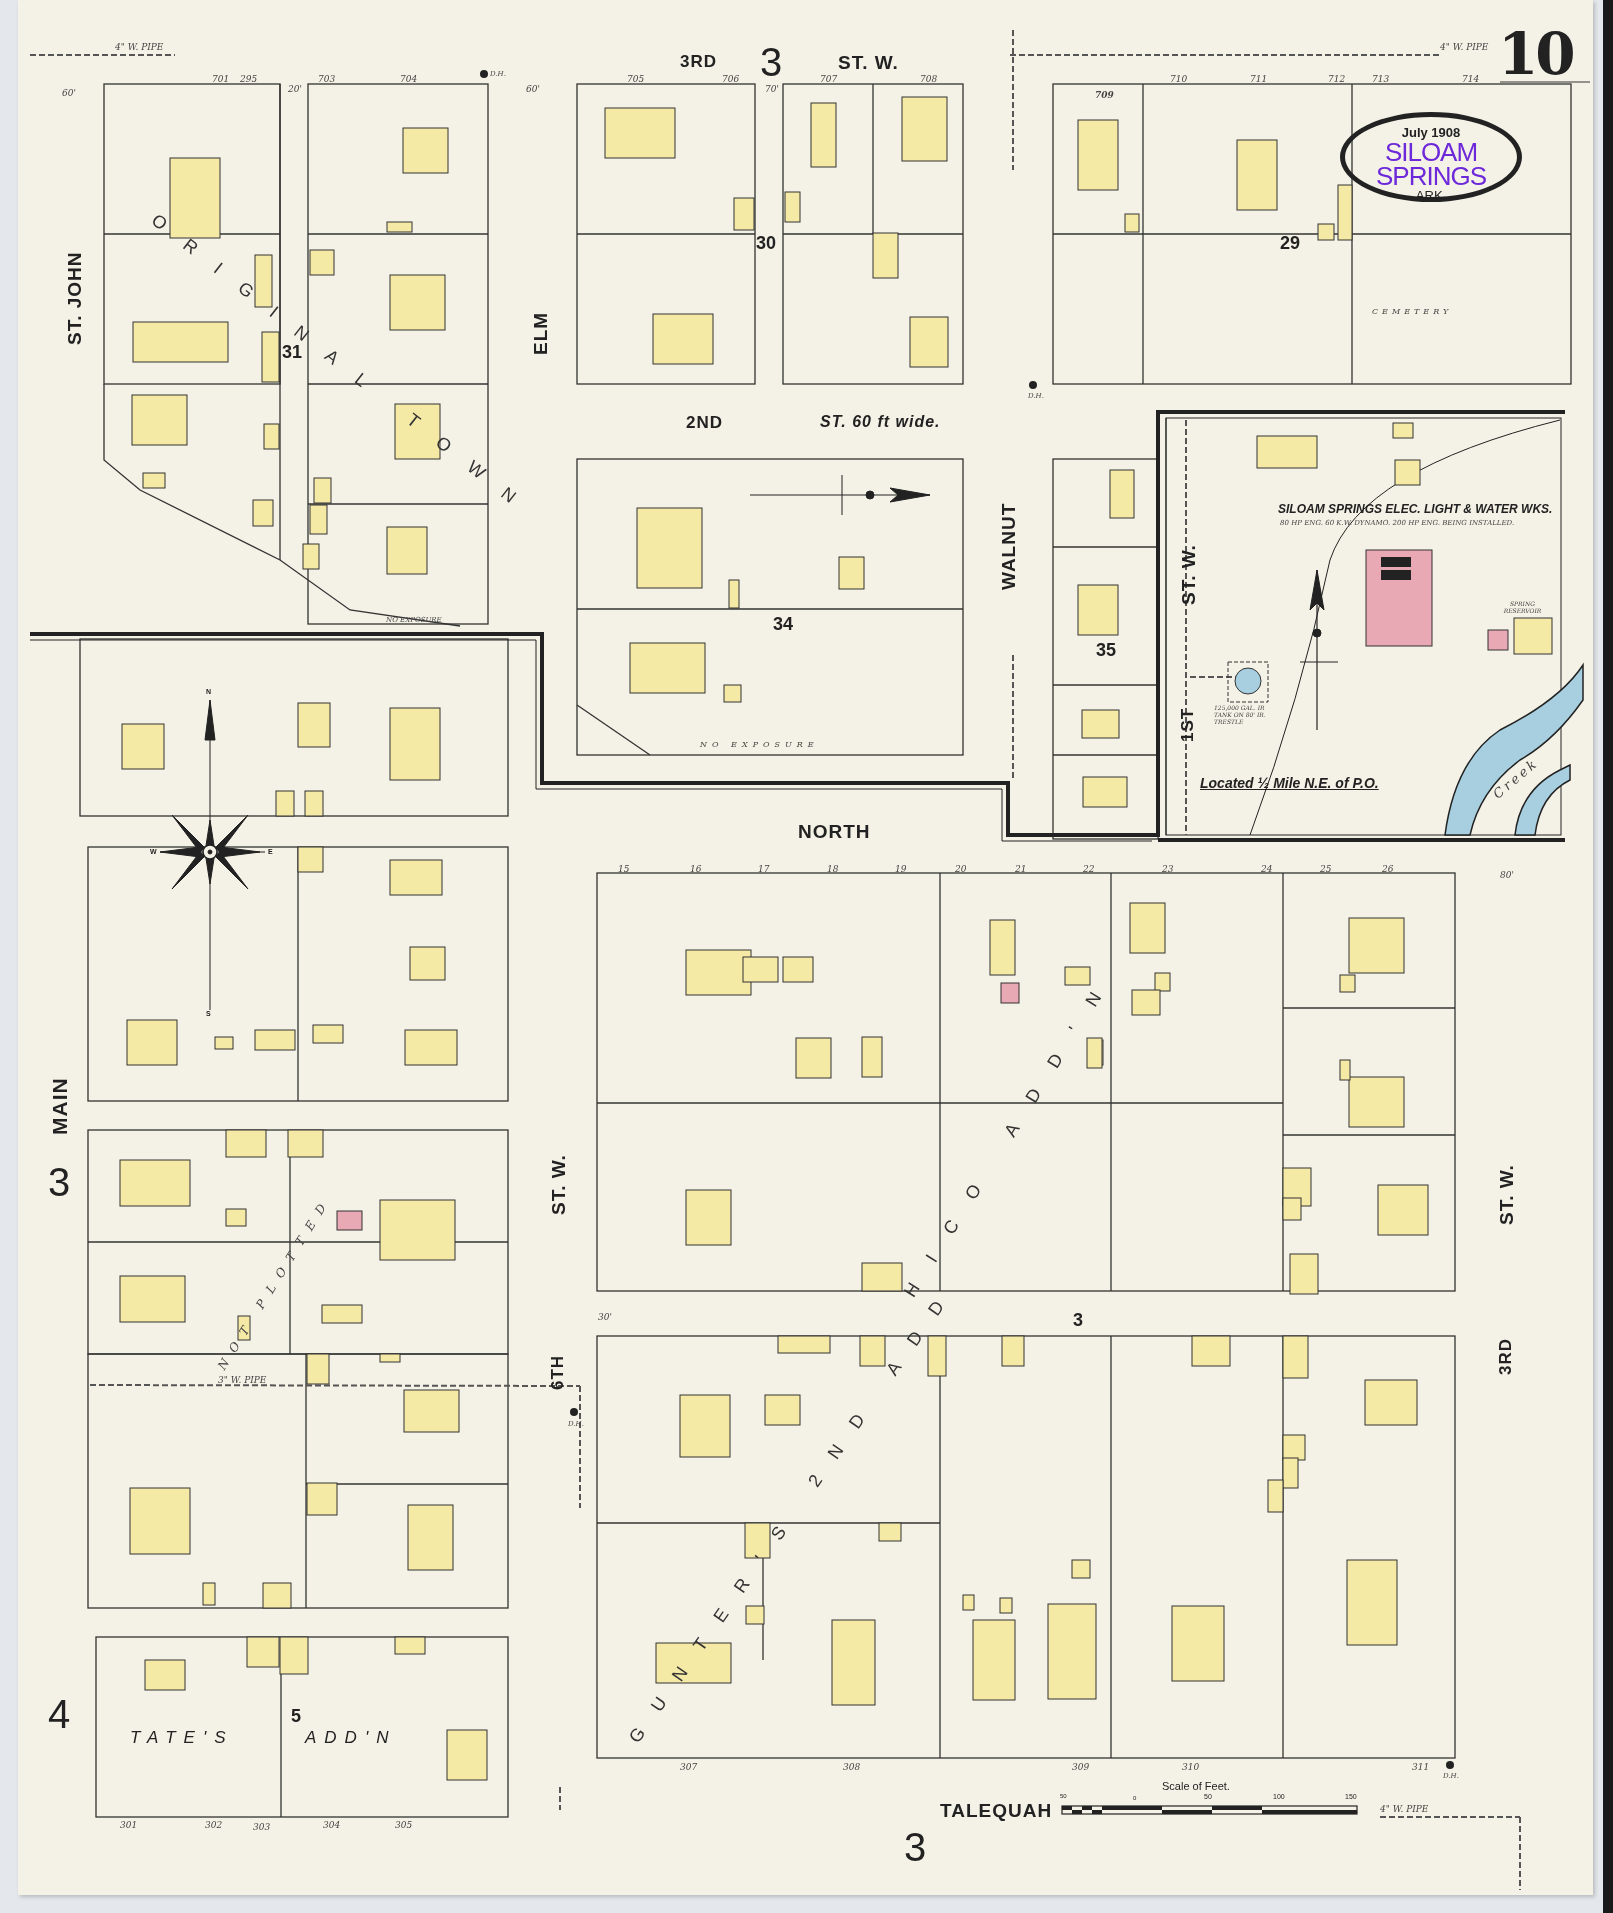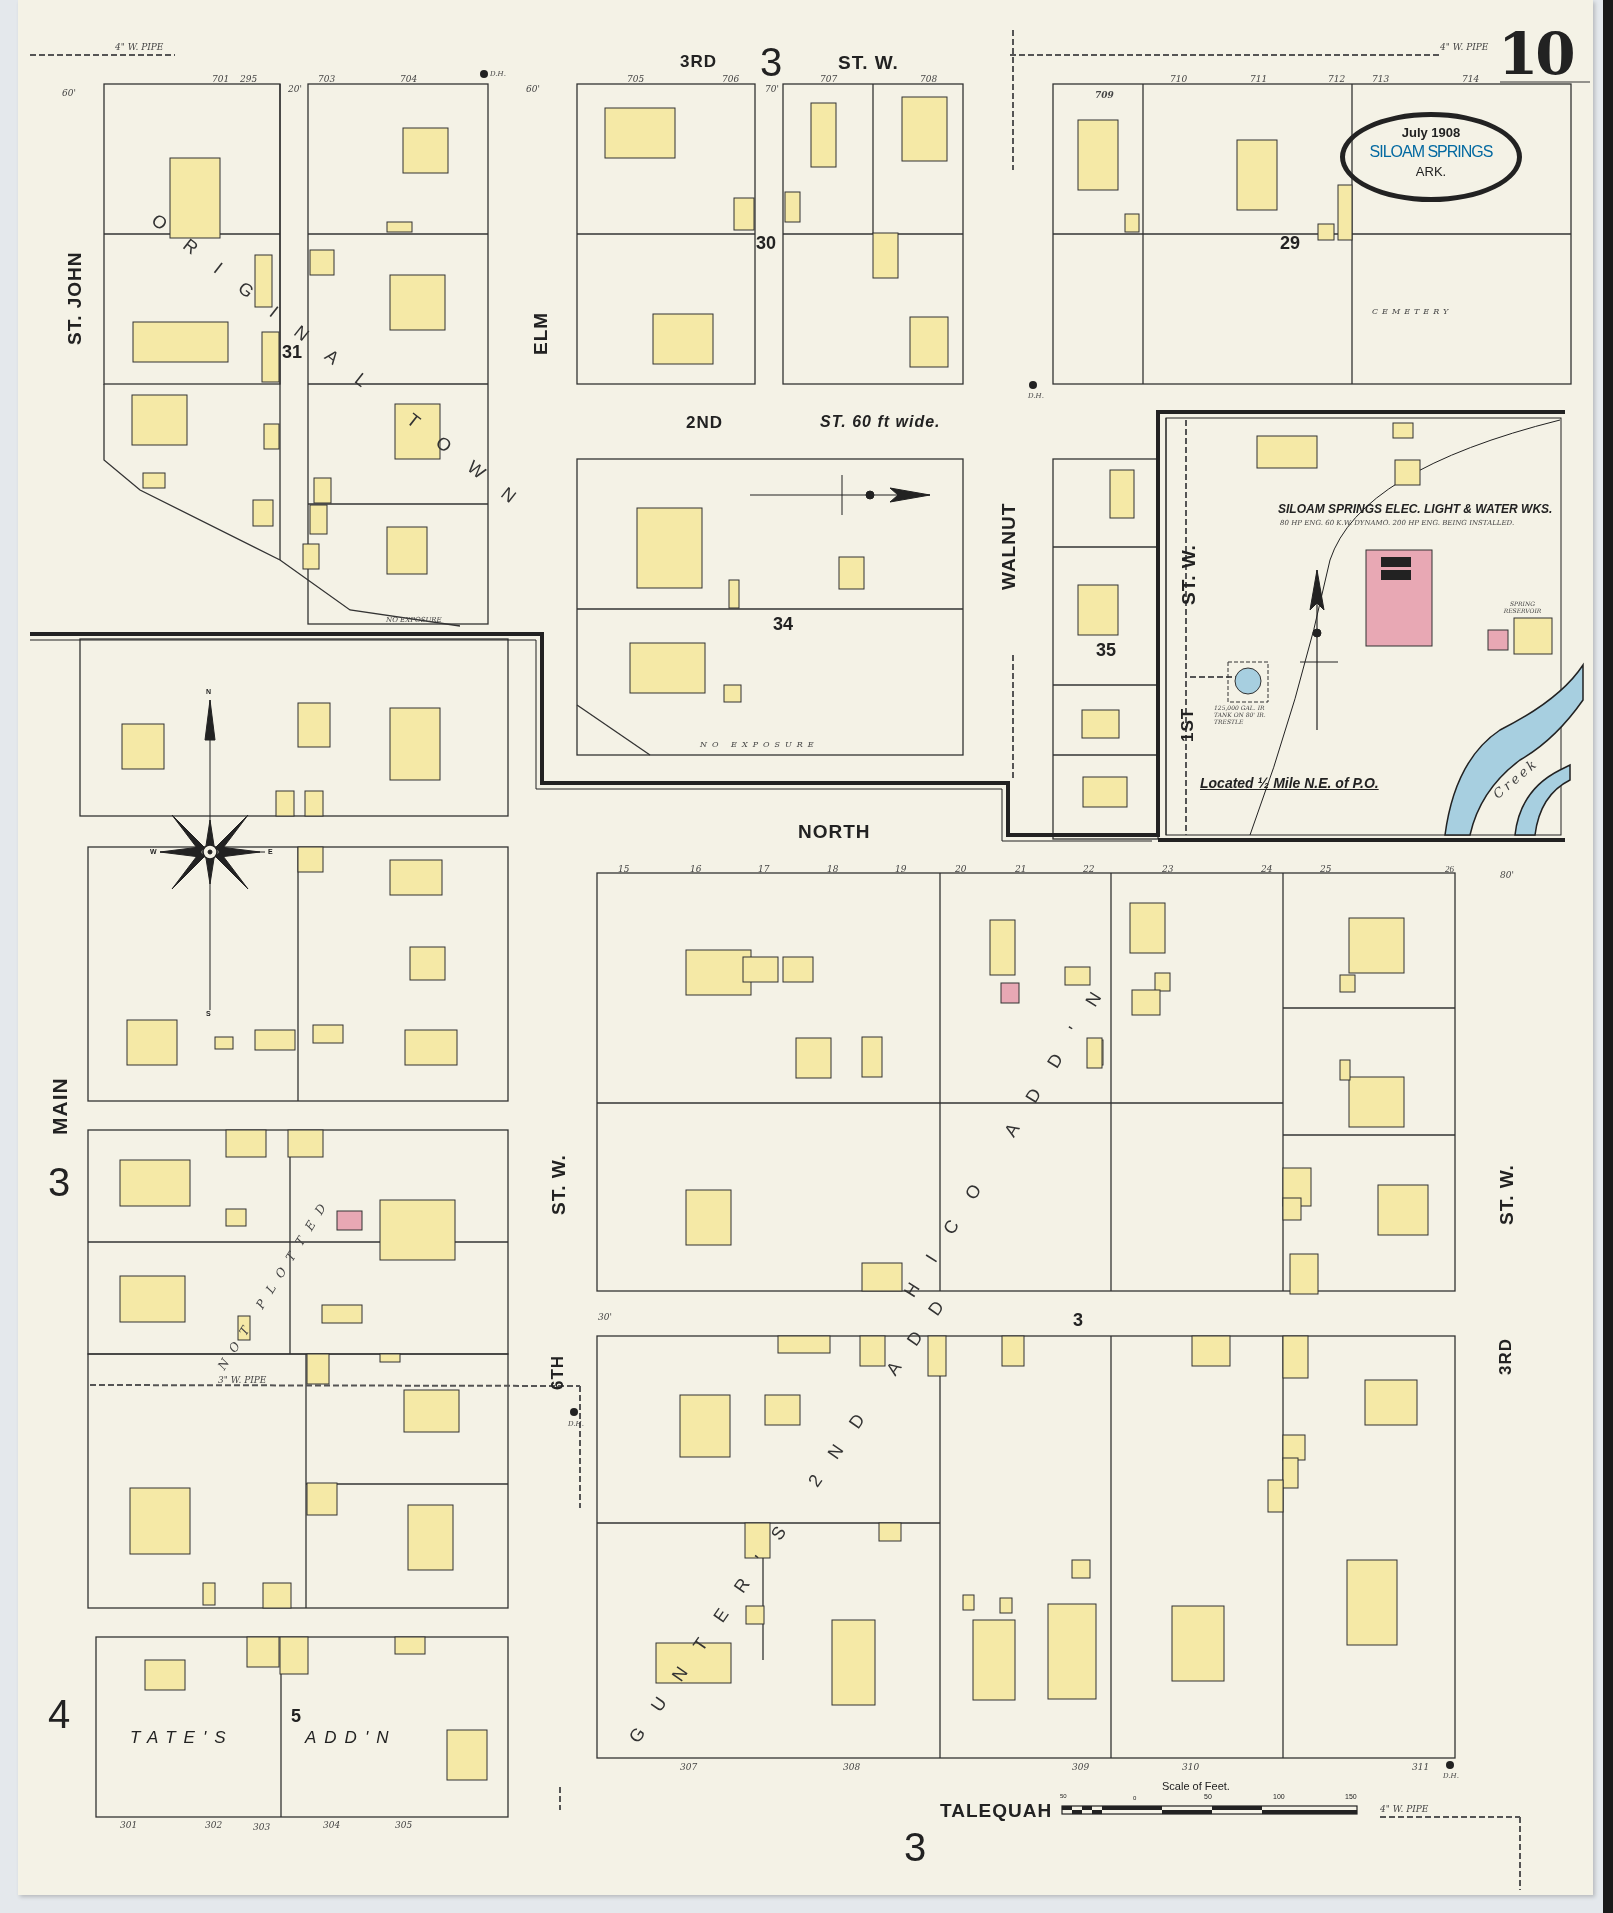--- a/index.html
+++ b/index.html
@@ -291,21 +291,21 @@
     <rect x="1112" y="1806" width="50" height="4" fill="#222"></rect>
       <rect x="1162" y="1810" width="50" height="4" fill="#222"></rect>
       <rect x="1212" y="1806" width="50" height="4" fill="#222"></rect>
       <rect x="1262" y="1810" width="95" height="4" fill="#222"></rect>
   </g>
   <line x1="1500" y1="82" x2="1590" y2="82" stroke="#333" stroke-width="1"></line>
 </svg>
 
 <div class="title-oval">
   <div style="font-size:13px;margin-top:8px;color:#222;font-weight:bold;">July 1908</div>
-  <div style="font-size:16px;color:#0369a1;letter-spacing:-1px;line-height:24px;">SILOAM SPRINGS</div>
+  <div style="font-size:26px;color:#6d28d9;letter-spacing:-1px;line-height:24px;">SILOAM SPRINGS</div>
   <div style="font-size:13px;color:#222;">ARK.</div>
 </div>
 <div class="lbl sheetno" style="left:1498px;top:20px;">10</div>
 
 <div class="lbl street" style="left:680px;top:52px;font-size:17px;">3RD</div>
 <div class="lbl big" style="left:760px;top:40px;">3</div>
 <div class="lbl street" style="left:838px;top:52px;">ST. W.</div>
 <div class="lbl street" style="left:686px;top:413px;font-size:17px;">2ND</div>
 <div class="lbl street ital" style="left:820px;top:413px;font-size:16px;">ST. 60 ft wide.</div>
 <div class="lbl street vert" style="left:64px;top:345px;">ST. JOHN</div>
@@ -405,18 +405,18 @@
 <div class="lbl hw" style="left:690px;top:864px;">16</div>
 <div class="lbl hw" style="left:758px;top:864px;">17</div>
 <div class="lbl hw" style="left:827px;top:864px;">18</div>
 <div class="lbl hw" style="left:895px;top:864px;">19</div>
 <div class="lbl hw" style="left:955px;top:864px;">20</div>
 <div class="lbl hw" style="left:1015px;top:864px;">21</div>
 <div class="lbl hw" style="left:1083px;top:864px;">22</div>
 <div class="lbl hw" style="left:1162px;top:864px;">23</div>
 <div class="lbl hw" style="left:1245px;top:864px;margin-left:16px;">24</div>
 <div class="lbl hw" style="left:1320px;top:864px;">25</div>
-<div class="lbl hw" style="left:1445px;top:864px;font-family:Liberation Serif, serif;">26</div>
+<div class="lbl hw" style="left:1382px;top:864px;">26</div>
 
 <div class="lbl hw" style="left:490px;top:70px;font-size:7px;">D.H.</div>
 <div class="lbl hw" style="left:1028px;top:392px;font-size:7px;">D.H.</div>
 <div class="lbl hw" style="left:568px;top:1420px;font-size:7px;">D.H.</div>
 <div class="lbl hw" style="left:1443px;top:1772px;font-size:7px;">D.H.</div>
 
 </body></html>

